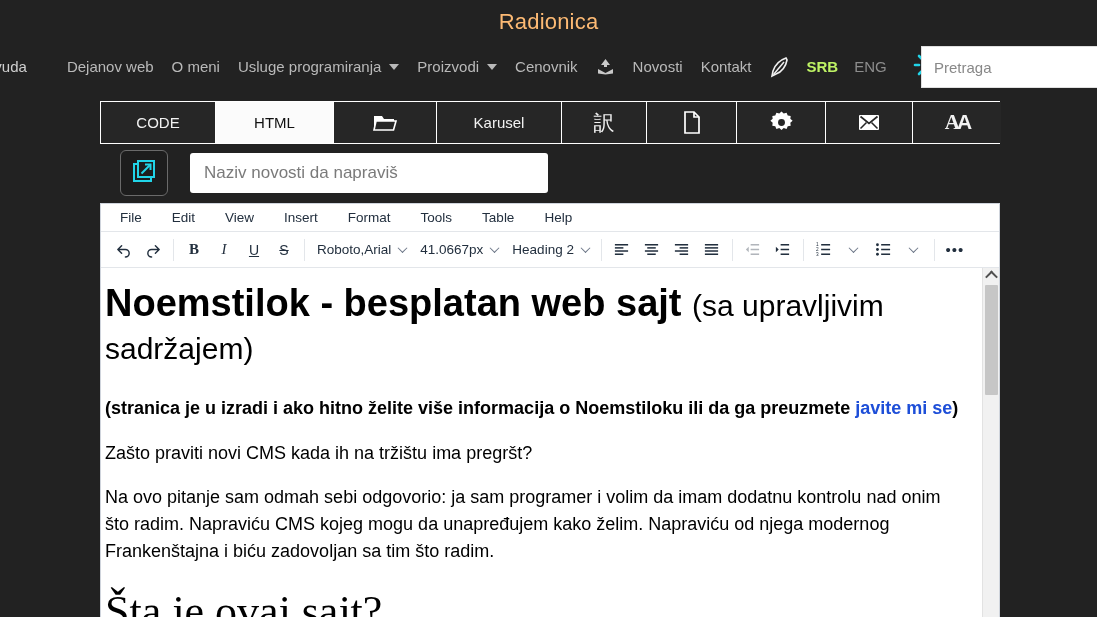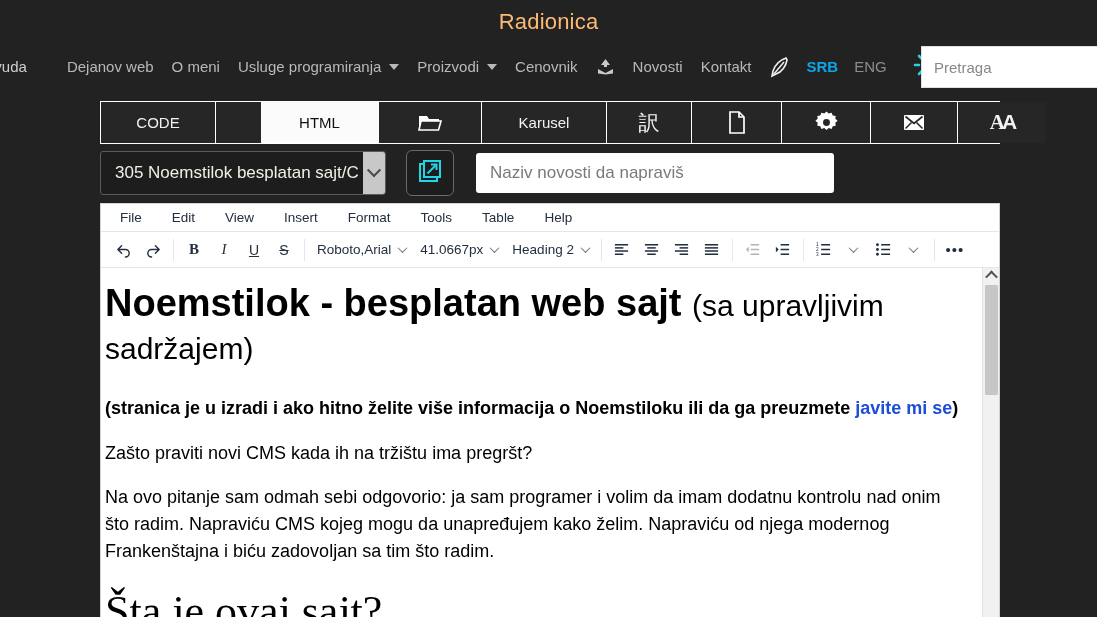--- a/index.html
+++ b/index.html
@@ -55,21 +55,21 @@
     display: inline-block;
     margin-left: 3px;
   }
   .nav-icon { display: inline-flex; align-items: center; justify-content: center; }
   .lang {
     font-size: 15px;
     font-weight: bold;
     padding: 0 8px;
     cursor: pointer;
   }
-  .lang.active { color: #0ea5e9; }
+  .lang.active { color: #bef264; }
   .lang.inactive { color: #8d8d8d; font-weight: normal; }
   .theme-icons {
     display: flex;
     align-items: center;
     gap: 6px;
     margin-left: 18px;
   }
   .search-wrap {
     position: absolute;
     right: -10px;
@@ -116,21 +116,21 @@
     background: #262626;
     cursor: pointer;
     user-select: none;
   }
   .tab:last-child { border-right: none; }
   .tab.active {
     background: #fbfbfb;
     color: #111111;
   }
   .tab-code   { width: 115px; }
-  .tab-html   { width: 118px; margin-left: 45px; }
+  .tab-html   { width: 118px; }
   .tab-folder { width: 103px; }
   .tab-karusel{ width: 125px; }
   .tab-trans  { width: 85px; }
   .tab-doc    { width: 90px; }
   .tab-gear   { width: 89px; }
   .tab-mail   { width: 87px; }
   .tab-font   { width: 88px; }
   .tab svg { display: block; }
 
   
@@ -511,24 +511,20 @@
       </span>
     </div>
 
     <div class="tab tab-font">
       <span style="font-size:21px;font-weight:bold;font-family:'Liberation Serif',serif;letter-spacing:-3px;">A<span style="font-family:'Liberation Sans',sans-serif;">A</span></span>
     </div>
   </div>
 
   <div class="actionbar">
 
-    <div class="news-select">
-      <span class="label">305 Noemstilok besplatan sajt/C</span>
-      <span class="arrowbox"></span>
-    </div>
 
     <div class="icon-btn">
       <span>
         <svg width="26" height="26" viewBox="0 0 26 26">
           <rect x="3" y="6" width="17" height="17" fill="none" stroke="#21d4e8" stroke-width="2"></rect>
           <rect x="7" y="3" width="16" height="16" fill="#1d1d1d" stroke="#21d4e8" stroke-width="2"></rect>
           <path d="M10.5 15.5 L19 7" stroke="#21d4e8" stroke-width="2"></path>
           <path d="M14 6.5 L19.5 6.5 L19.5 12" fill="none" stroke="#21d4e8" stroke-width="2"></path>
         </svg>
       </span>

